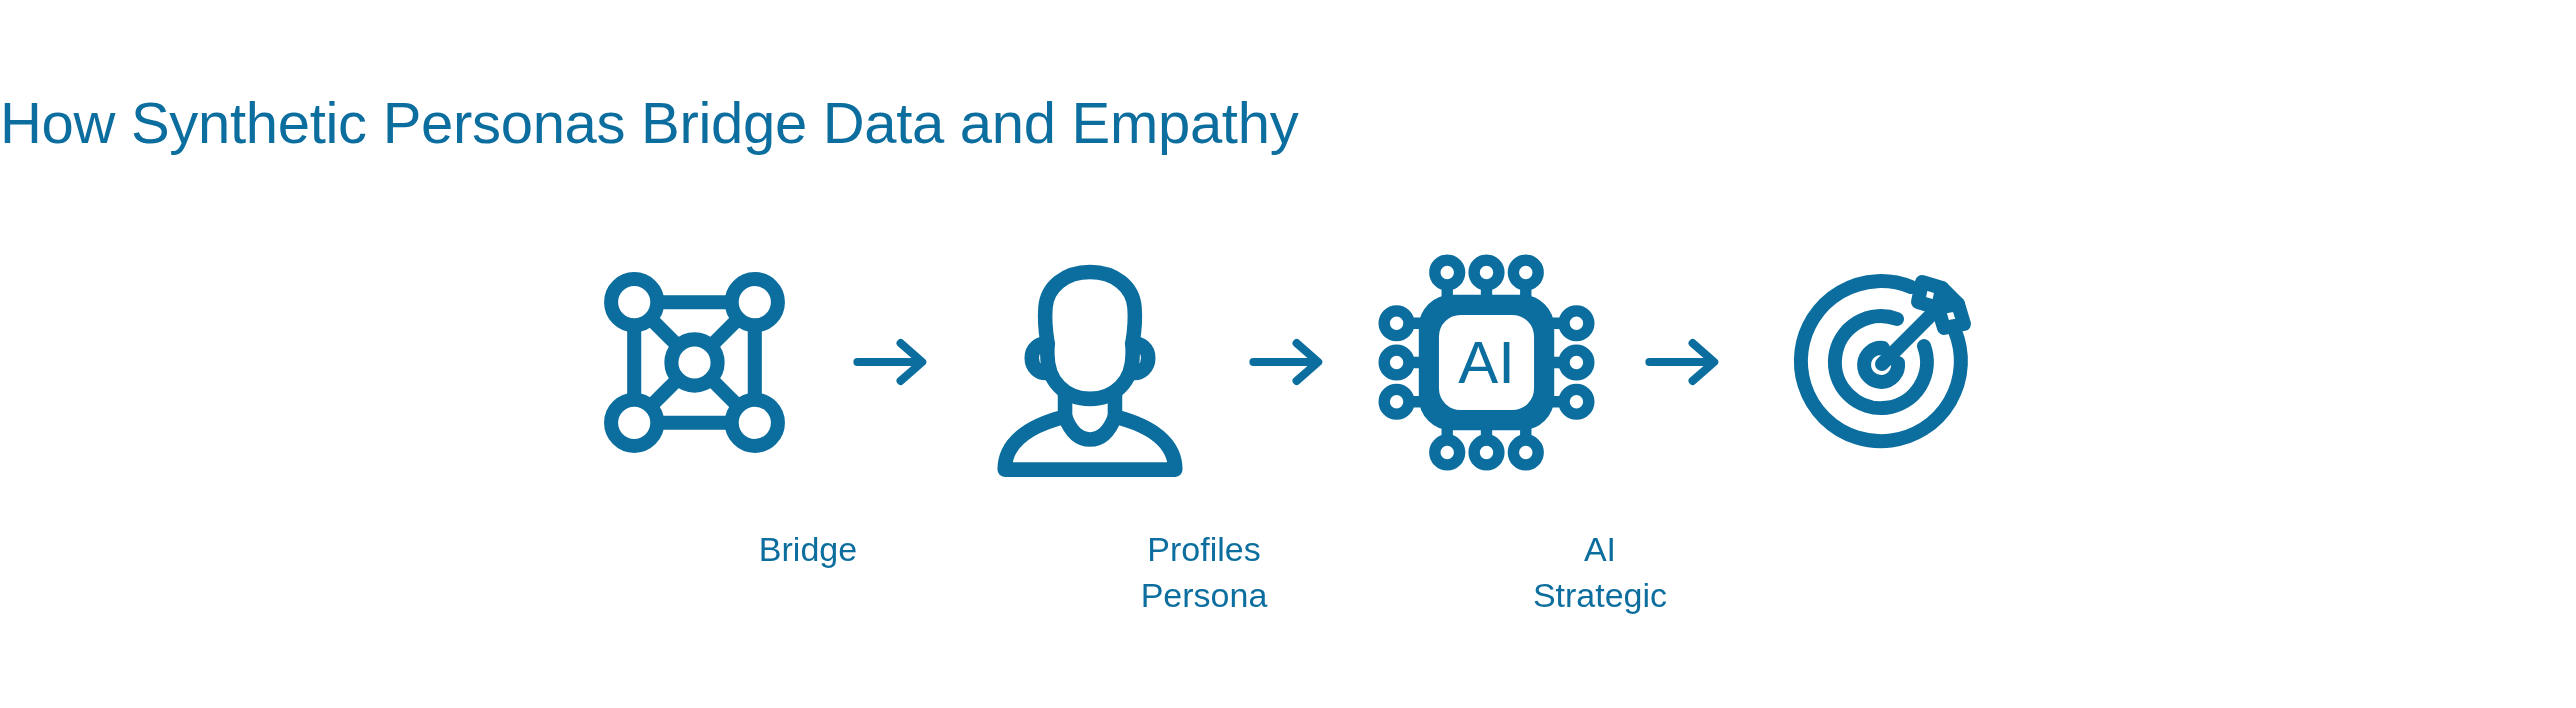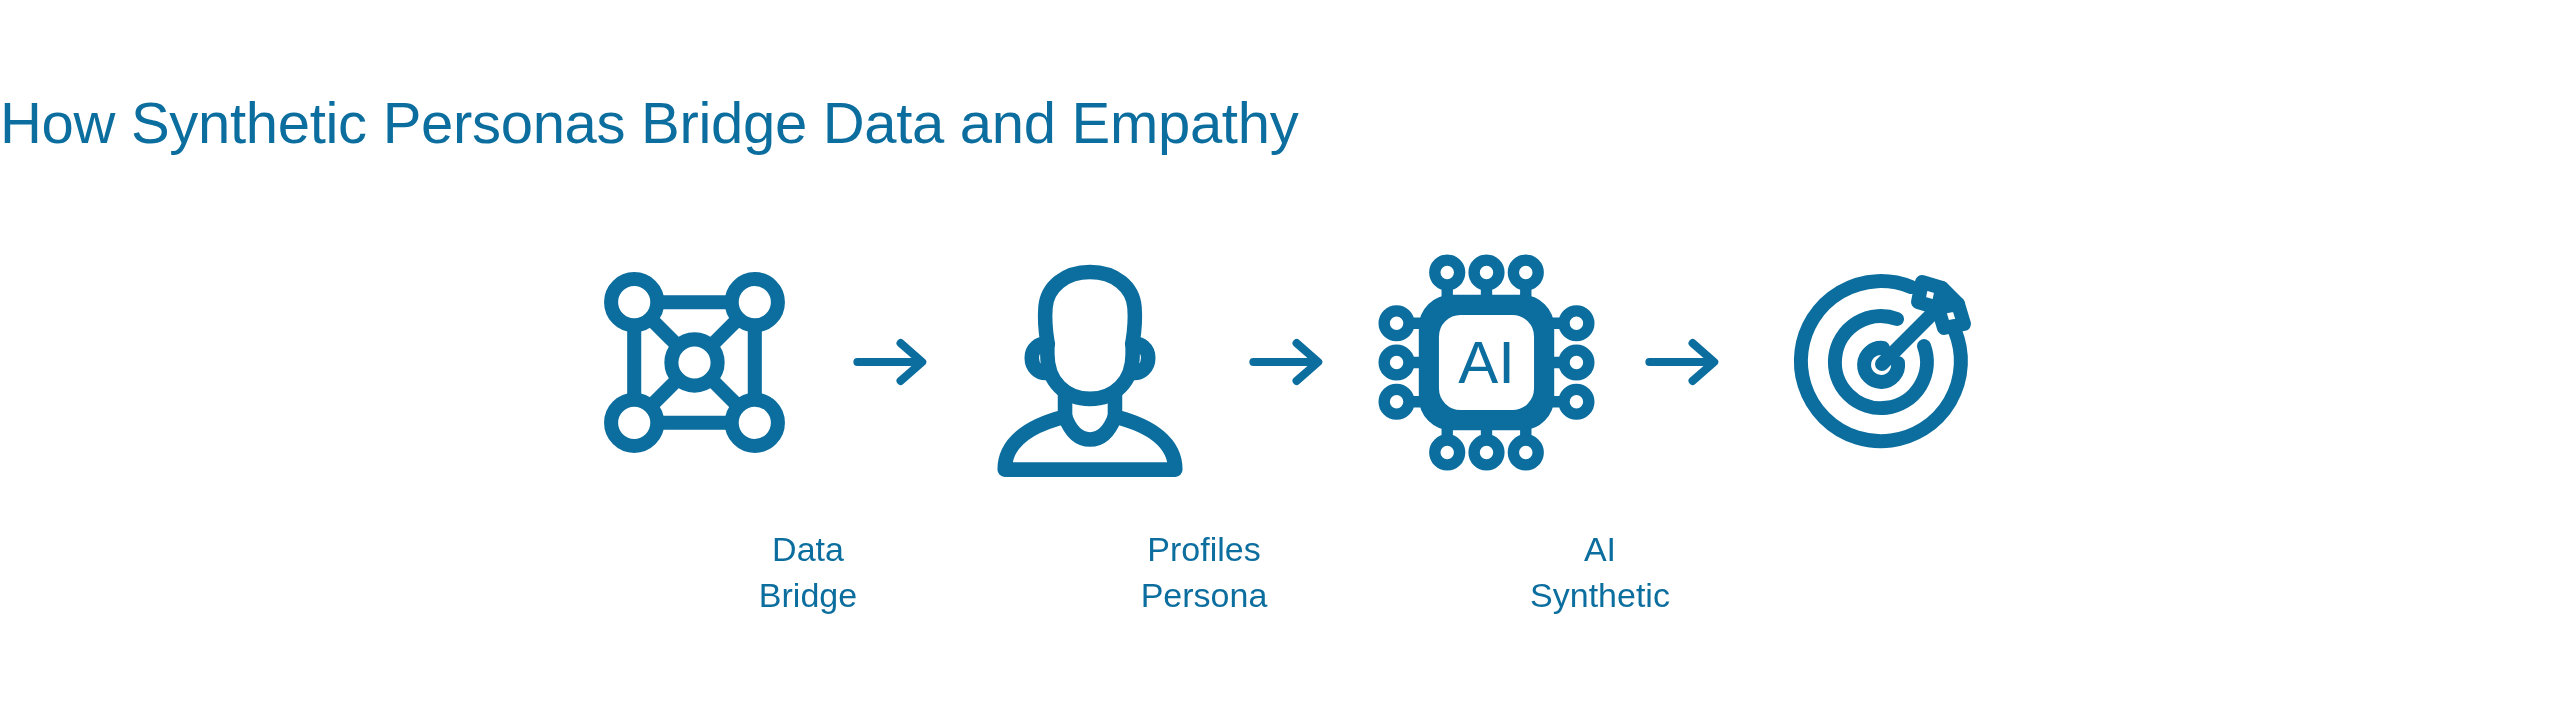--- a/index.html
+++ b/index.html
@@ -257,36 +257,35 @@
           <line x1="82" y1="15" x2="90" y2="23"></line>
         </svg>
       </span>
     </div>
 
   </div>
 
   <div class="labels">
 
     <div class="label-cell">
-      <span class="label-line">Data</span>
       <span class="label-line">Bridge</span>
     </div>
 
     <div class="label-spacer"></div>
 
     <div class="label-cell">
       <span class="label-line">Profiles</span>
       <span class="label-line">Persona</span>
     </div>
 
     <div class="label-spacer"></div>
 
     <div class="label-cell">
       <span class="label-line">AI</span>
-      <span class="label-line">Synthetic</span>
+      <span class="label-line">Strategic</span>
     </div>
 
     <div class="label-spacer"></div>
 
 
   </div>
 
 </div>
 
 

